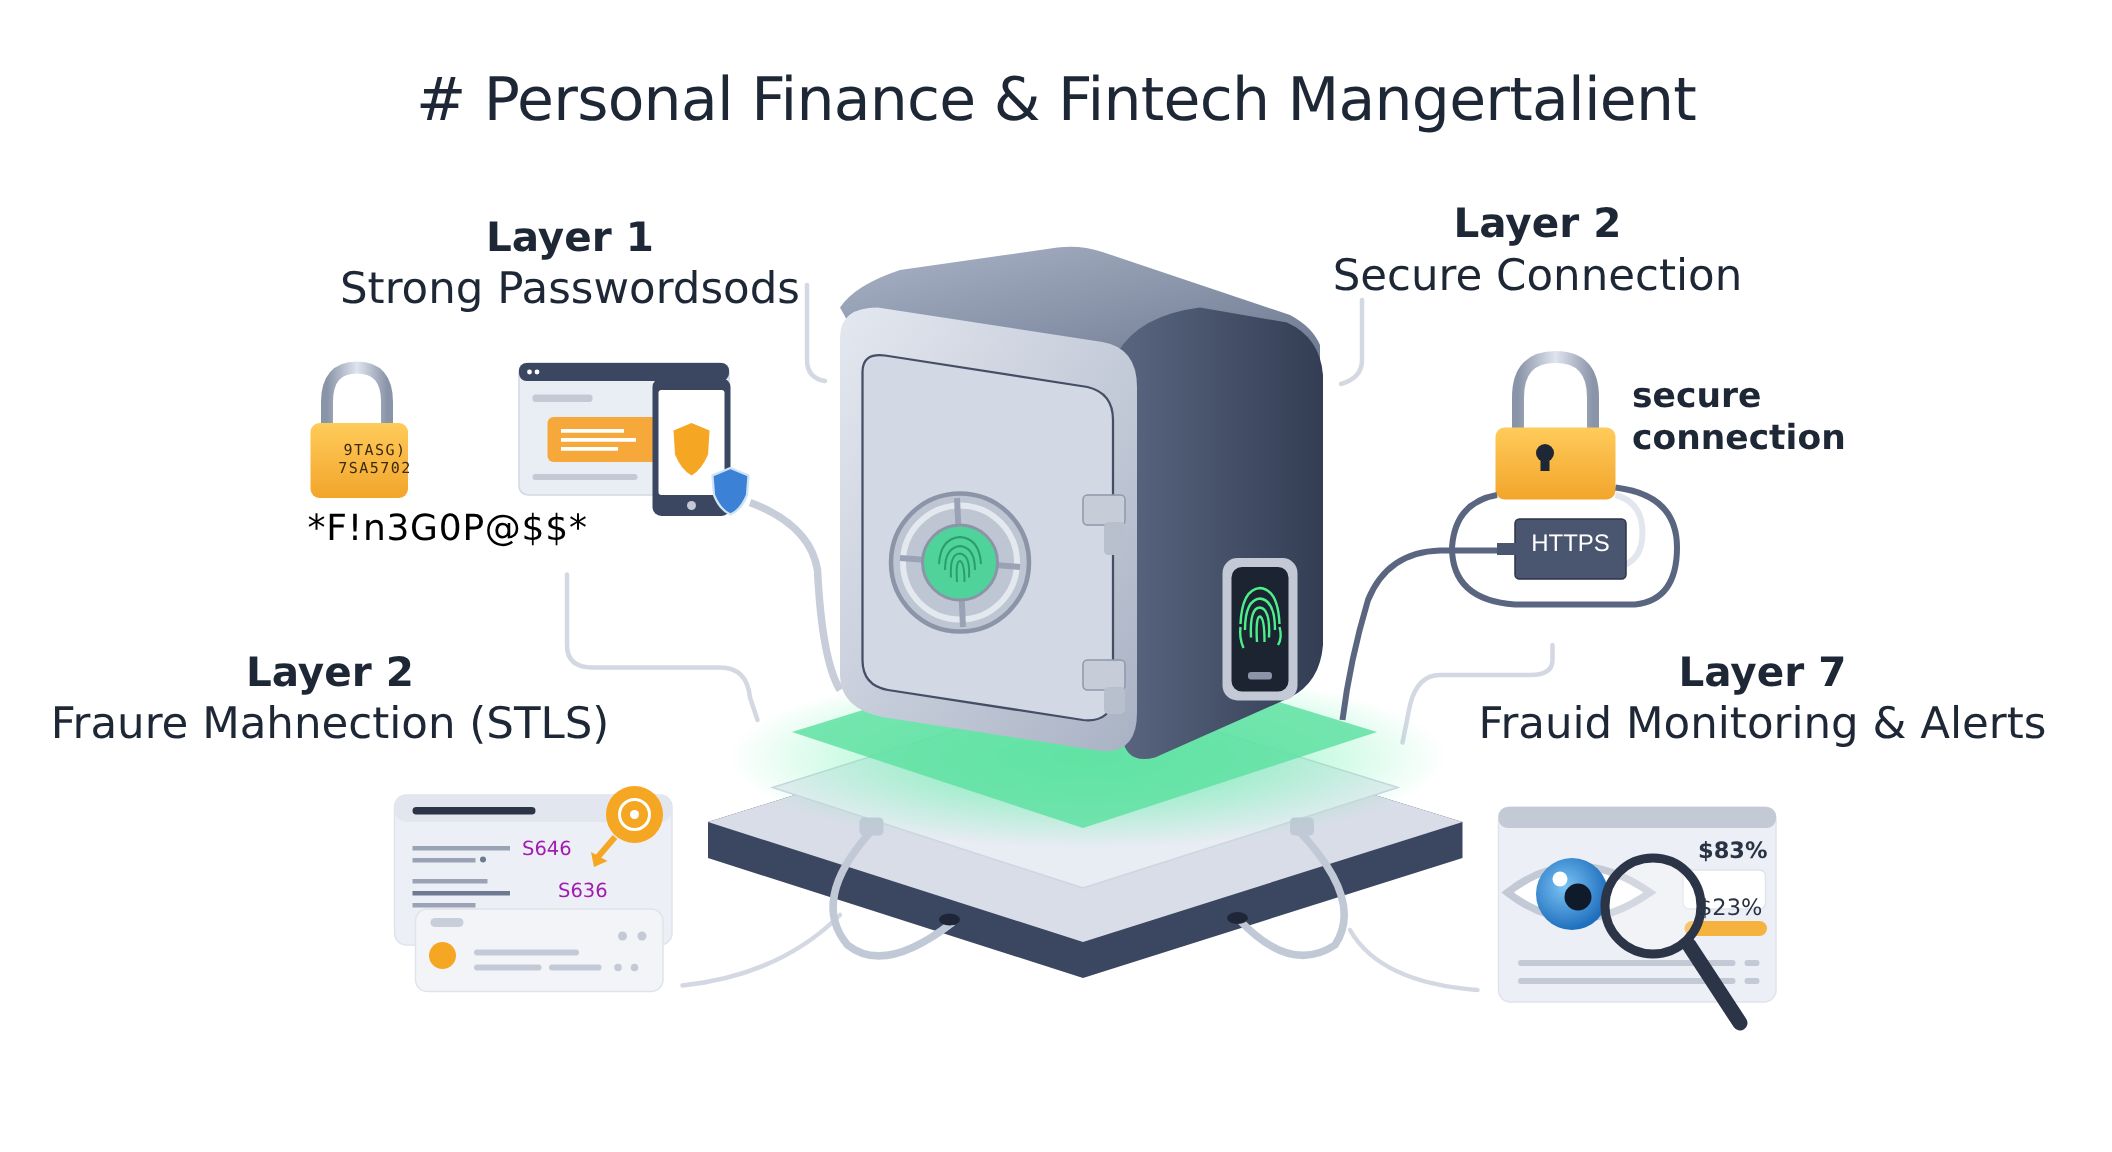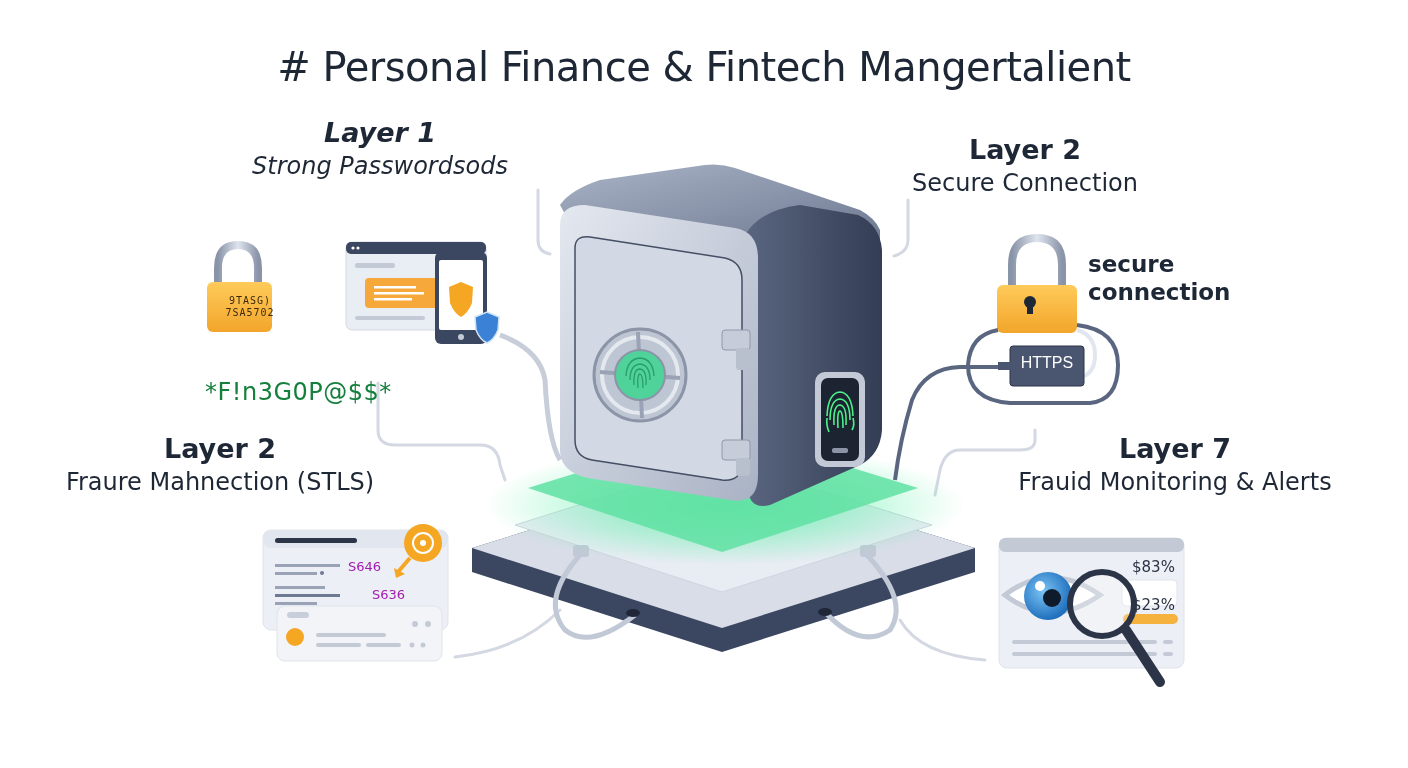--- a/index.html
+++ b/index.html
@@ -6,27 +6,27 @@
   html, body { width: 1408px; height: 768px; background: #ffffff; overflow: hidden; }
   body { position: relative; font-family: "DejaVu Sans", sans-serif; color: #1e2735; }
 
   .title {
     position: absolute; left: 0; top: 44px; width: 1408px; text-align: center;
     font-size: 40px; font-weight: normal; letter-spacing: -0.5px; color: #1e2735;
   }
 
   .layer-label { position: absolute; text-align: center; color: #1e2735; }
   .layer-label .lh { font-size: 27px; font-weight: bold; line-height: 34px; }
-  .layer-label .ls { font-size: 24px; line-height: 32px; }
+  .layer-label .ls { font-size: 29px; line-height: 32px; }
 
   svg.scene { position: absolute; left: 0; top: 0; }
 
   .pw-text {
-    position: absolute; left: 205px; top: 338px; font-size: 24px; color: #15803d;
-    font-family: "DejaVu Sans", sans-serif; letter-spacing: 0.5px; margin-top: 40px;
+    position: absolute; left: 205px; top: 338px; font-size: 24px; color: #000000;
+    font-family: "DejaVu Sans", sans-serif; letter-spacing: 0.5px;
   }
   .lock-code {
     position: absolute; font-family: "DejaVu Sans Mono", monospace; font-size: 10px;
     color: #3a2a10; line-height: 12px; text-align: center; letter-spacing: 1px;
   }
   .secure-text {
     position: absolute; left: 1088px; top: 250px; font-size: 23px; line-height: 28px; color: #1e2735; font-weight: bold;
   }
   .https-text {
     position: absolute; left: 1010px; top: 354px; width: 74px; text-align: center;
@@ -37,21 +37,21 @@
   }
   .pct {
     position: absolute; font-size: 15px; color: #2a3344; font-family: "DejaVu Sans", sans-serif;
   }
 </style>
 </head>
 <body>
 
 <div class="title"># Personal Finance &amp; Fintech Mangertalient</div>
 
-<div class="layer-label" style="left:220px; top:116px; width:320px;font-style:italic;">
+<div class="layer-label" style="left:220px; top:142px; width:320px;">
   <div class="lh">Layer 1</div>
   <div class="ls">Strong Passwordsods</div>
 </div>
 <div class="layer-label" style="left:870px; top:133px; width:310px;">
   <div class="lh">Layer 2</div>
   <div class="ls">Secure Connection</div>
 </div>
 <div class="layer-label" style="left:30px; top:432px; width:380px;">
   <div class="lh">Layer 2</div>
   <div class="ls">Fraure Mahnection (STLS)</div>
@@ -265,14 +265,14 @@
 
 <div class="secure-text">
   <div>secure</div>
   <div>connection</div>
 </div>
 <div class="https-text">HTTPS</div>
 
 <div class="amt" style="left:348px; top:559px;">S646</div>
 <div class="amt" style="left:348px; top:587px;margin-left:24px;">S636</div>
 
-<div class="pct" style="left:1132px; top:558px;">$83%</div>
+<div class="pct" style="left:1132px; top:558px;font-weight:bold;">$83%</div>
 <div class="pct" style="left:1132px; top:596px;">$23%</div>
 
 </body></html>

